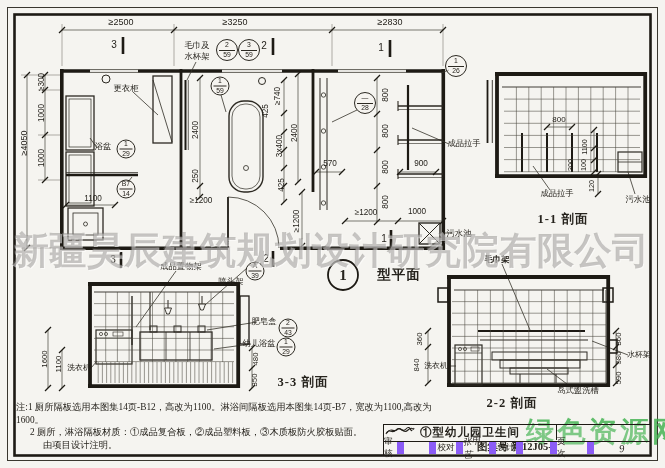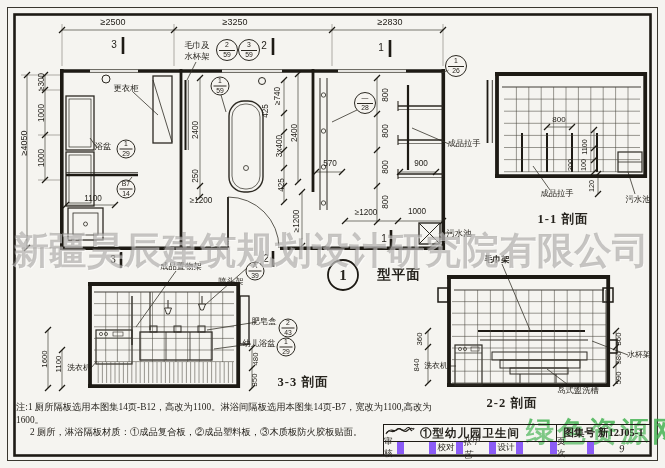--- a/index.html
+++ b/index.html
@@ -27,21 +27,21 @@
   .wm-site{position:absolute;left:526px;top:413px;font-size:28px;font-weight:bold;letter-spacing:3.5px;
            z-index:9;white-space:nowrap;font-family:"Liberation Sans",sans-serif;opacity:.8;}
   .wm-url{position:absolute;left:519px;top:438px;font-size:17.5px;letter-spacing:.5px;z-index:9;
           white-space:nowrap;opacity:.7;}
   .notes{position:absolute;left:16px;top:401px;width:430px;font-size:9.3px;line-height:12.6px;
          z-index:5;font-family:"Liberation Serif","DejaVu Serif",serif;}
   .notes .n2{padding-left:14px;} .notes .n3{padding-left:27px;} .notes .n4{padding-left:14px;}
   .tblock{position:absolute;left:383px;top:424px;width:268px;height:32px;border:1.6px solid #1d1a14;
           box-sizing:border-box;z-index:10;background:rgba(245,244,240,.2);
           font-family:"Liberation Serif","DejaVu Serif",serif;}
-  .tb-row1{display:flex;height:16px;border-bottom:1px solid #1d1a14;}
+  .tb-row1{display:flex;height:16px;border-bottom:1px solid #1d1a14;flex-direction:column;}
   .tb-title{width:172px;border-right:1px solid #1d1a14;display:flex;align-items:center;justify-content:center;
             font-size:11.5px;font-weight:bold;letter-spacing:1px;}
   .tb-atlas{flex:1;display:flex;align-items:center;justify-content:center;font-size:10.5px;font-weight:bold;gap:3px;}
   .tb-row2{display:flex;height:12.4px;font-size:8.6px;}
   .tb-row2>div{border-right:7px solid #8b5cf6;display:flex;align-items:center;justify-content:center;box-sizing:border-box;}
   .tb-row2>div:last-child{border-right:none;}
   .c-review{width:20px;} .c-sig1{width:32px;} .c-check{width:27px;} .c-sig2{width:33px;}
   .c-design{width:27px;} .c-sig3{width:34px;} .c-page{width:37px;letter-spacing:4px;} .c-pageno{flex:1;}
   .sig-text{font-style:italic;transform:rotate(-4deg);font-size:9px;color:#2a2722;}
   .pageno{font-style:italic;font-size:10.5px;transform:rotate(-6deg);}
@@ -302,21 +302,21 @@
         <line x1="249" y1="371" x2="255" y2="365"></line>
         <line x1="249" y1="391" x2="255" y2="385"></line>
         <line x1="45" y1="333" x2="51" y2="327"></line>
         <line x1="45" y1="391" x2="51" y2="385"></line>
         <line x1="59" y1="353" x2="65" y2="347"></line>
         <line x1="59" y1="391" x2="65" y2="385"></line>
       </g>
   </svg>
 
   <div id="ann-layer">
-      <span class="ann" style="left: 113px; top: 22px; font-size: 9px;">≥2500</span>
+      <span class="ann" style="left: 121px; top: 22px; font-size: 9px;">≥2500</span>
       <span class="ann" style="left: 235px; top: 22px; font-size: 9px;">≥3250</span>
       <span class="ann" style="left: 390px; top: 22px; font-size: 9px;">≥2830</span>
       <span class="ann" style="left: 114px; top: 45px; font-size: 10px;">3</span>
       <span class="ann" style="left: 264px; top: 46px; font-size: 10px;">2</span>
       <span class="ann" style="left: 381px; top: 48px; font-size: 10px;">1</span>
       <span class="ann" style="left: 197px; top: 45px; font-size: 8.3px;">毛巾及</span>
       <span class="ann" style="left: 197px; top: 56px; font-size: 8.3px;">水杯架</span>
       <span class="ann rot" style="left: 24px; top: 143px; font-size: 9px;">≥4050</span>
       <span class="ann rot" style="left: 42px; top: 82px; font-size: 8.2px;">≥300</span>
       <span class="ann rot" style="left: 42px; top: 113px; font-size: 8.2px;">1000</span>
@@ -378,20 +378,21 @@
   <span class="sec-title" style="left:563px;top:219px;">1-1 剖面</span>
   <span class="sec-title" style="left:512px;top:403px;">2-2 剖面</span>
   <span class="sec-title" style="left:303px;top:382px;">3-3 剖面</span>
 
   <div class="wm-company">新疆昊辰建筑规划设计研究院有限公司</div>
   <div class="wm-site" id="wm-site" style="color: rgb(60, 176, 74);">绿色资源网</div>
 
   <div class="notes">
     <div class="n1">注:1 厕所隔板选用本图集14页-B12，高改为1100。淋浴间隔板选用本图集14页-B7，宽改为1100,高改为1600。</div>
     <div class="n2">2 厕所，淋浴隔板材质：①成品复合板，②成品塑料板，③木质板防火胶板贴面。</div>
+    <div class="n3">由项目设计注明。</div>
   </div>
 
   <div class="tblock">
     <div class="tb-row1">
       <div class="tb-title">①型幼儿园卫生间</div>
       <div class="tb-atlas">
         <span>图集号</span>
         <span>新12J05-1</span>
       </div>
     </div>

